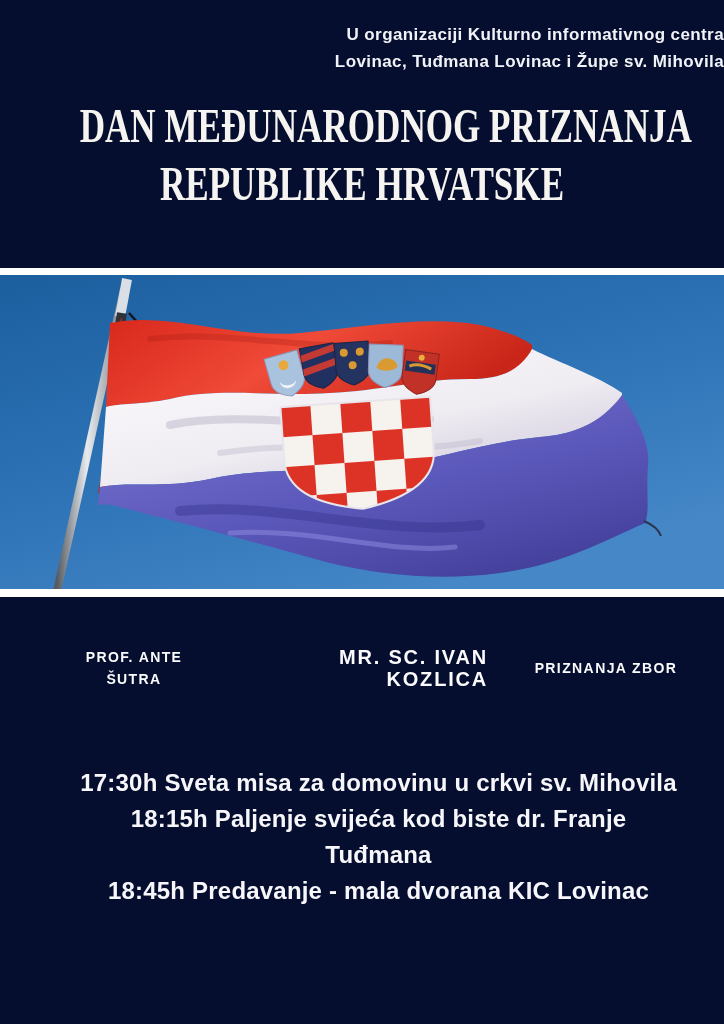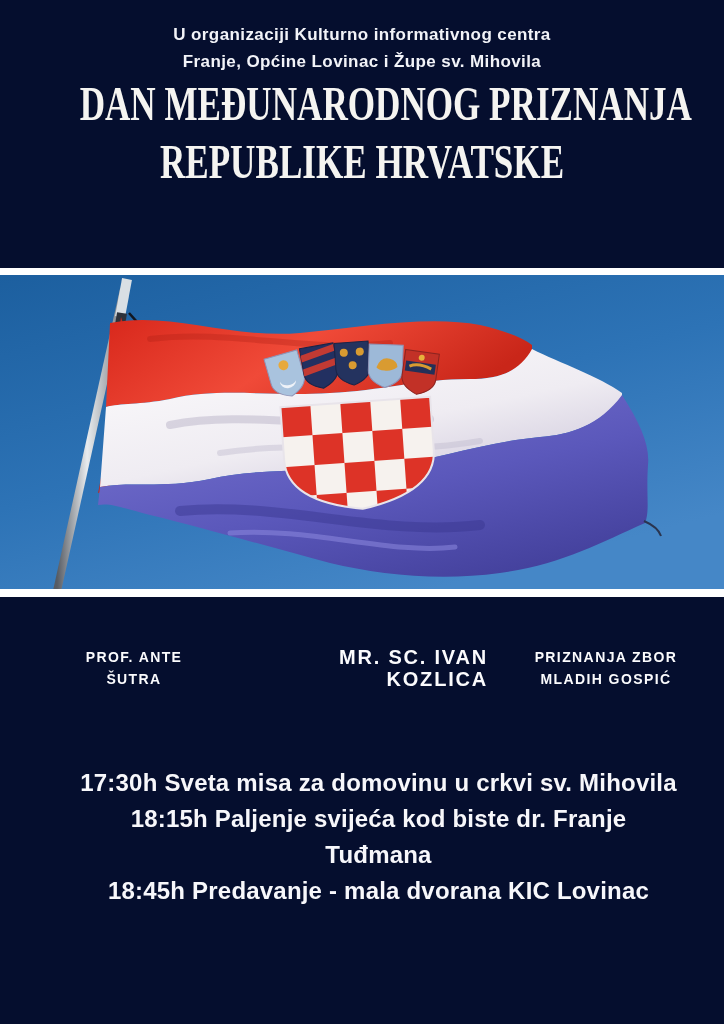--- a/index.html
+++ b/index.html
@@ -13,23 +13,24 @@
   .gap{background:#ffffff;flex:none;}
   .gap-top{height:7px;}
   .gap-bottom{height:8px;}
   .photo{height:314px;flex:none;position:relative;margin:0;}
   .photo svg{display:block;width:724px;height:314px;}
   .section-bottom{height:427px;background:#050e2e;flex:none;}
 
   .org{
     padding-top:21px;
     font-size:17px;line-height:27px;font-weight:700;
-    letter-spacing:.4px;color:#f2f3f8;
+    letter-spacing:.4px;color:#f2f3f8;text-align:right;
   }
   .title{
+    margin-top:22px;
     font-family:"Liberation Serif","DejaVu Serif",serif;
     font-weight:700;color:#f5f4f1;
     font-size:45px;line-height:58px;
   }
   .title .tline{white-space:nowrap;transform:scaleX(.78) scaleY(1.06);transform-origin:50% 50%;}
 
   .participants{
     display:flex;padding-top:38px;padding-left:16px;
   }
   .pcol{
@@ -46,21 +47,21 @@
   .schedule .sline{white-space:nowrap;margin-left:33px;}
 </style>
 </head>
 <body>
 
 <div class="poster">
 
   <div class="section-top">
     <div class="org">
       <div>U organizaciji Kulturno informativnog centra</div>
-      <div>Franje, Općine Lovinac i Župe sv. Mihovila</div>
+      <div>Lovinac, Tuđmana Lovinac i Župe sv. Mihovila</div>
     </div>
     <div class="title">
       <div class="tline">DAN MEĐUNARODNOG PRIZNANJA</div>
       <div class="tline">REPUBLIKE HRVATSKE</div>
     </div>
   </div>
 
   <div class="gap gap-top"></div>
 
   <figure class="photo">
@@ -164,21 +165,20 @@
     <div class="participants">
       <div class="pcol">
         <div>PROF. ANTE</div>
         <div>ŠUTRA</div>
       </div>
       <div class="pcol big">
         <div>MR. SC. IVAN KOZLICA</div>
       </div>
       <div class="pcol">
         <div>PRIZNANJA ZBOR</div>
-        <div>MLADIH GOSPIĆ</div>
       </div>
     </div>
 
     <div class="schedule">
       <div class="sline">17:30h Sveta misa za domovinu u crkvi sv. Mihovila</div>
       <div class="sline">18:15h Paljenje svijeća kod biste dr. Franje</div>
       <div class="sline">Tuđmana</div>
       <div class="sline">18:45h Predavanje - mala dvorana KIC Lovinac</div>
     </div>
 

